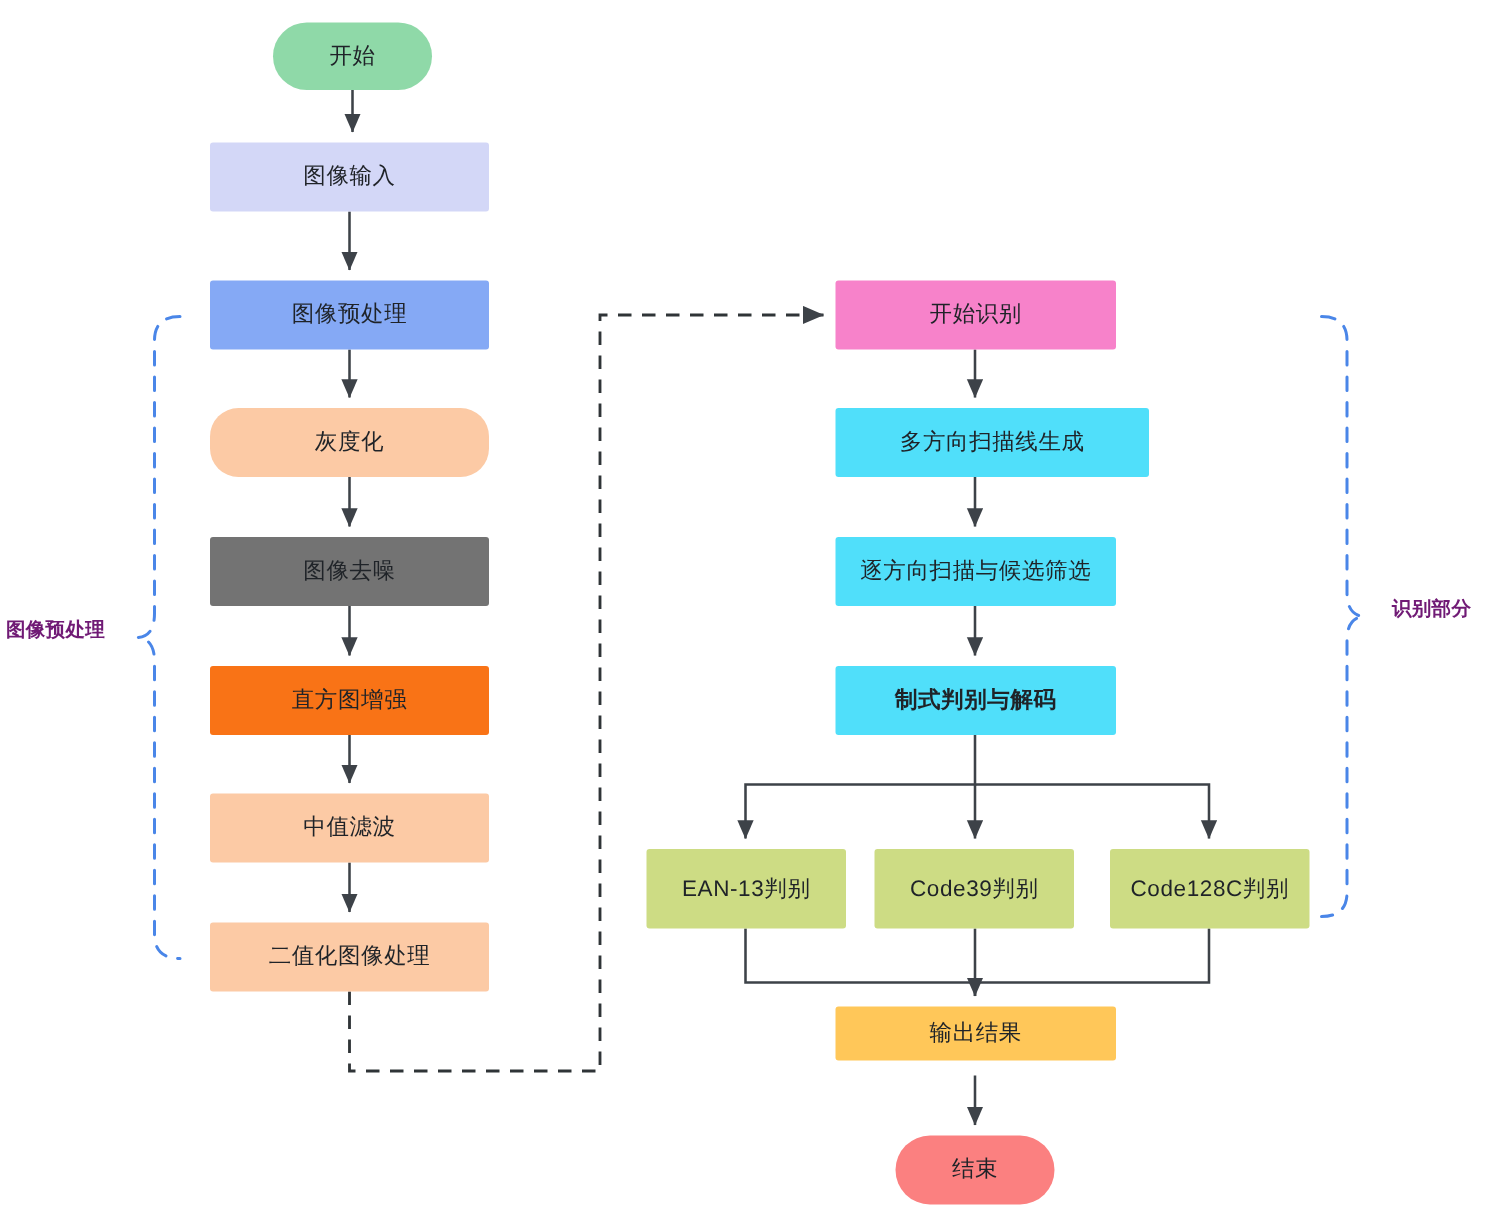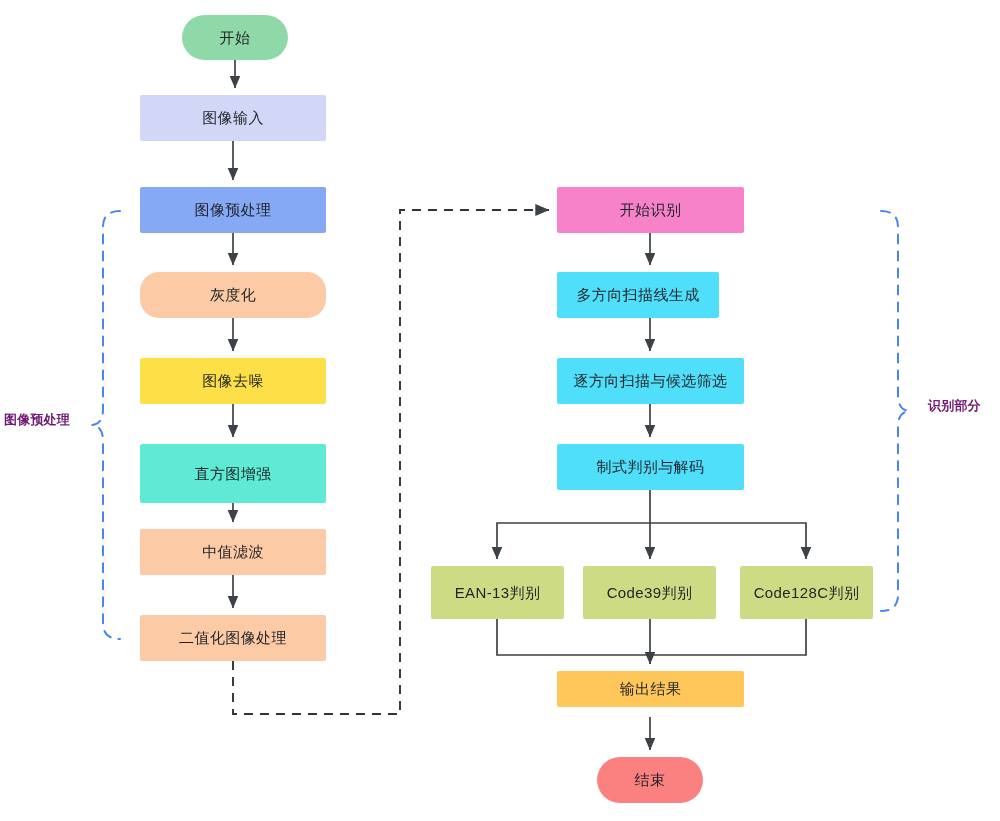--- a/index.html
+++ b/index.html
@@ -93,42 +93,42 @@
       </div>
       <div class="node rect" style="left: 140px; top: 95px; width: 186px; height: 46px; background: rgb(211, 215, 247);">
         <span>图像输入</span>
       </div>
       <div class="node rect" style="left: 140px; top: 187px; width: 186px; height: 46px; background: rgb(133, 169, 245);">
         <span>图像预处理</span>
       </div>
       <div class="node rect" style="left: 140px; top: 272px; width: 186px; height: 46px; background: rgb(252, 202, 165); border-radius: 19px;">
         <span>灰度化</span>
       </div>
-      <div class="node rect" style="left: 140px; top: 358px; width: 186px; height: 46px; background: #fde047;">
+      <div class="node rect" style="left: 140px; top: 358px; width: 186px; height: 46px; background: #737373;">
         <span>图像去噪</span>
       </div>
-      <div class="node rect" style="left: 140px; top: 444px; width: 186px; height: 59px; background: #5eead4;">
+      <div class="node rect" style="left: 140px; top: 444px; width: 186px; height: 46px; background: #f97316;">
         <span>直方图增强</span>
       </div>
       <div class="node rect" style="left: 140px; top: 529px; width: 186px; height: 46px; background: rgb(252, 202, 165);">
         <span>中值滤波</span>
       </div>
       <div class="node rect" style="left: 140px; top: 615px; width: 186px; height: 46px; background: rgb(252, 202, 165);">
         <span>二值化图像处理</span>
       </div>
       <div class="node rect" style="left: 557px; top: 187px; width: 187px; height: 46px; background: rgb(247, 130, 202);">
         <span>开始识别</span>
       </div>
-      <div class="node rect" style="left: 557px; top: 272px; width: 162px; height: 46px; background: rgb(80, 223, 250);">
+      <div class="node rect" style="left: 557px; top: 272px; width: 209px; height: 46px; background: rgb(80, 223, 250);">
         <span>多方向扫描线生成</span>
       </div>
       <div class="node rect" style="left: 557px; top: 358px; width: 187px; height: 46px; background: rgb(80, 223, 250);">
         <span>逐方向扫描与候选筛选</span>
       </div>
-      <div class="node rect" style="left: 557px; top: 444px; width: 187px; height: 46px; background: rgb(80, 223, 250);">
+      <div class="node rect" style="left: 557px; top: 444px; width: 187px; height: 46px; background: rgb(80, 223, 250); font-weight: bold;">
         <span>制式判别与解码</span>
       </div>
       <div class="node rect" style="left: 431px; top: 566px; width: 133px; height: 53px; background: rgb(205, 220, 132);">
         <span>EAN-13判别</span>
       </div>
       <div class="node rect" style="left: 583px; top: 566px; width: 133px; height: 53px; background: rgb(205, 220, 132);">
         <span>Code39判别</span>
       </div>
       <div class="node rect" style="left: 740px; top: 566px; width: 133px; height: 53px; background: rgb(205, 220, 132);">
         <span>Code128C判别</span>

